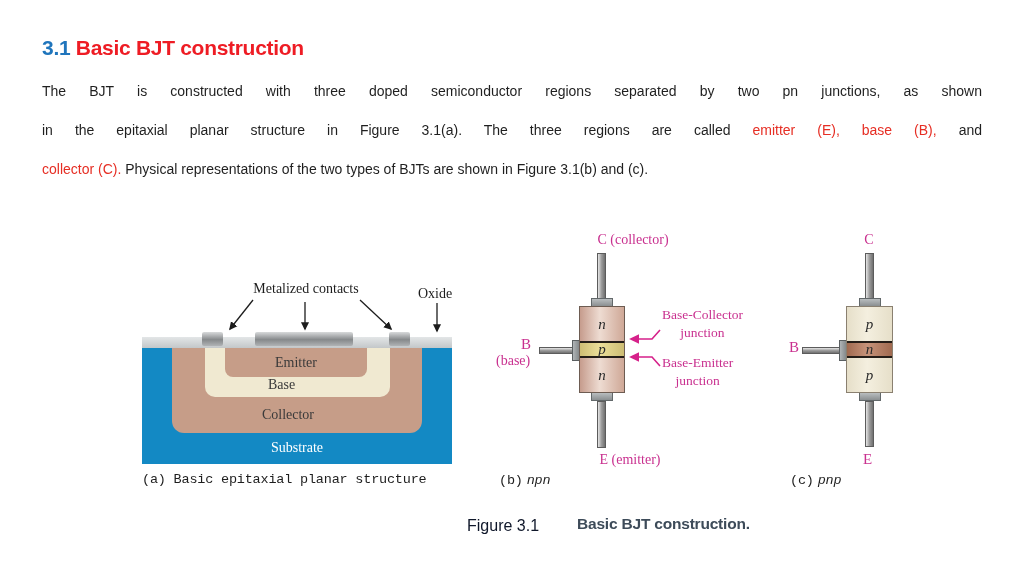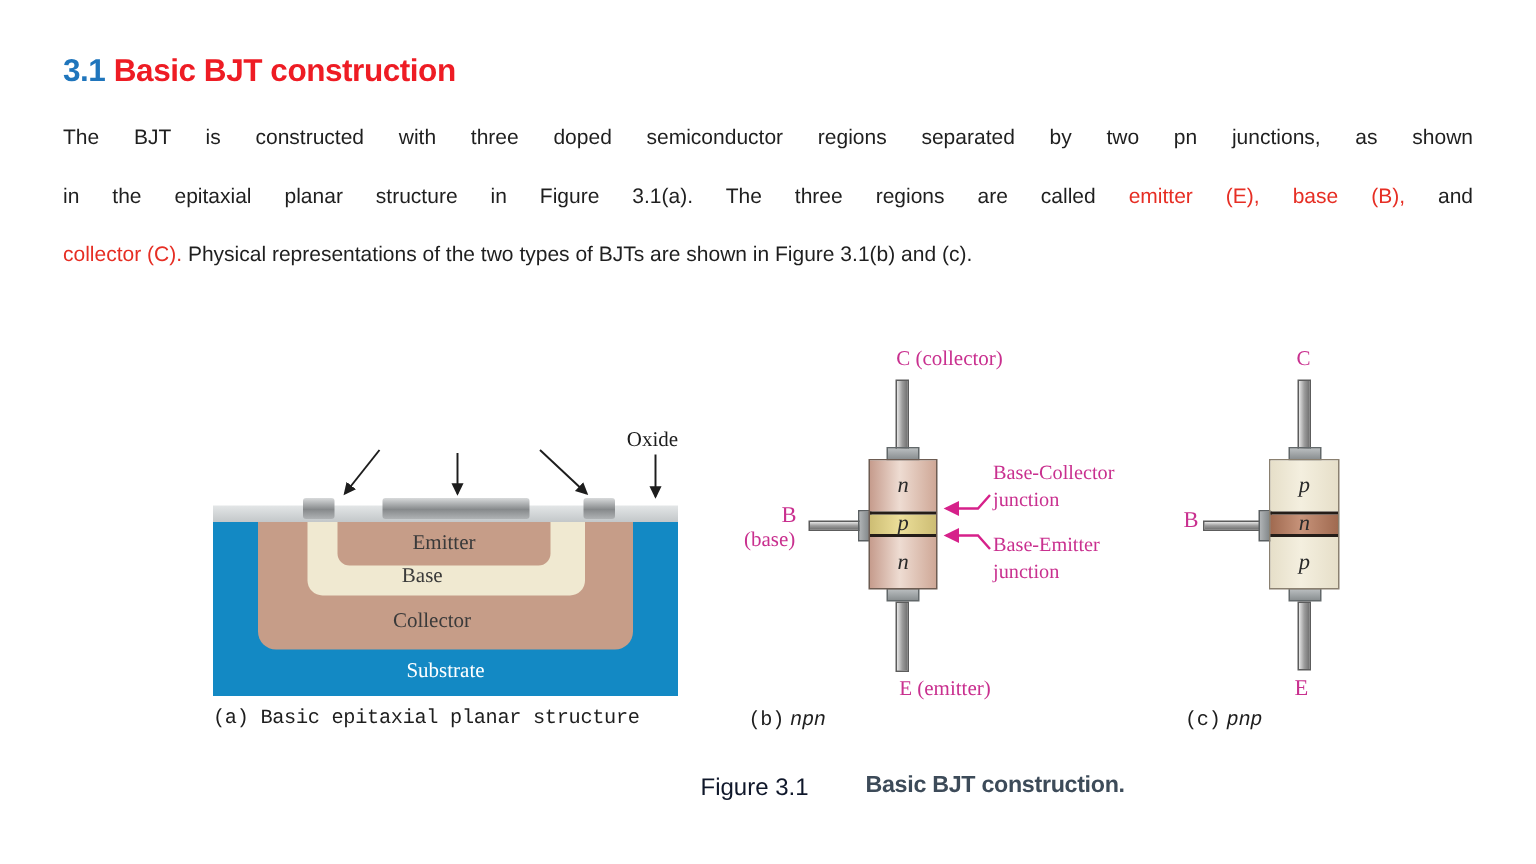--- a/index.html
+++ b/index.html
@@ -59,21 +59,21 @@
   .npn-body { left:579px; top:306px; width:46px; height:87px; border:1px solid #6d5c52; }
   .npn-body .n { flex:1; background:linear-gradient(90deg,#c69c8d,#eedcd2 45%,#cfa897); }
   .npn-body .p { height:17px; background:linear-gradient(90deg,#cdbd74,#ecdf9a 45%,#cdbd74);
             border-top:2px solid #241d18; border-bottom:2px solid #241d18; }
   .pnp-body { left:846px; top:306px; width:47px; height:87px; border:1px solid #8a8070; }
   .pnp-body .p { flex:1; background:linear-gradient(90deg,#e6dfc9,#f4efdf 45%,#e6dfc9); }
   .pnp-body .n { height:17px; background:linear-gradient(90deg,#a06a50,#c7937a 45%,#a06a50);
             border-top:2px solid #241d18; border-bottom:2px solid #241d18; }
 
   .junction-label { font-family:"Liberation Serif", serif; font-size:13.5px;
-            color:#c9308f; line-height:18px; white-space:nowrap; }
+            color:#c9308f; line-height:18px; white-space:nowrap;text-align:center; }
 
   .subcaption { font-family:Liberation Mono, monospace; font-size:13.5px; color:#1e1e1e;
             letter-spacing:-0.2px; white-space:nowrap; }
   .subcaption .it { font-style:italic; margin-left:4px; }
 
   
   .figcap-label { position:absolute; left:467px; top:517px; font-size:16px; color:#0f172a; }
   .figcap-title { position:absolute; left:577px; top:515px; font-size:15.5px;
             font-weight:bold; color:#3d4b59; letter-spacing:-0.2px; }
 
@@ -87,20 +87,21 @@
 <div class="slide">
 
   <h1 class="title"><span class="num">3.1</span> <span class="txt">Basic BJT construction</span></h1>
 
   <div class="para">
     <div class="line just"><span>The BJT is constructed with three doped semiconductor regions separated by two pn junctions, as shown</span></div>
     <div class="line just"><span>in the epitaxial planar structure in Figure 3.1(a). The three regions are called</span> <span class="red">emitter (E), base (B),</span> <span>and</span></div>
     <div class="line"><span class="red">collector (C).</span> <span>Physical representations of the two types of BJTs are shown in Figure 3.1(b) and (c).</span></div>
   </div>
 
+  <div class="abs figlabel" style="left:226px; top:281px; width:160px; text-align:center;">Metalized contacts</div>
   <div class="abs figlabel" style="left:405px; top:286px; width:60px; text-align:center;">Oxide</div>
 
   <div class="abs oxide"></div>
   <div class="abs substrate"></div>
   <div class="abs collector-region"></div>
   <div class="abs base-region"></div>
   <div class="abs emitter-region"></div>
   <div class="abs contact" style="left:202px; width:21px;"></div>
   <div class="abs contact" style="left:255px; width:98px;"></div>
   <div class="abs contact" style="left:389px; width:21px;"></div>

